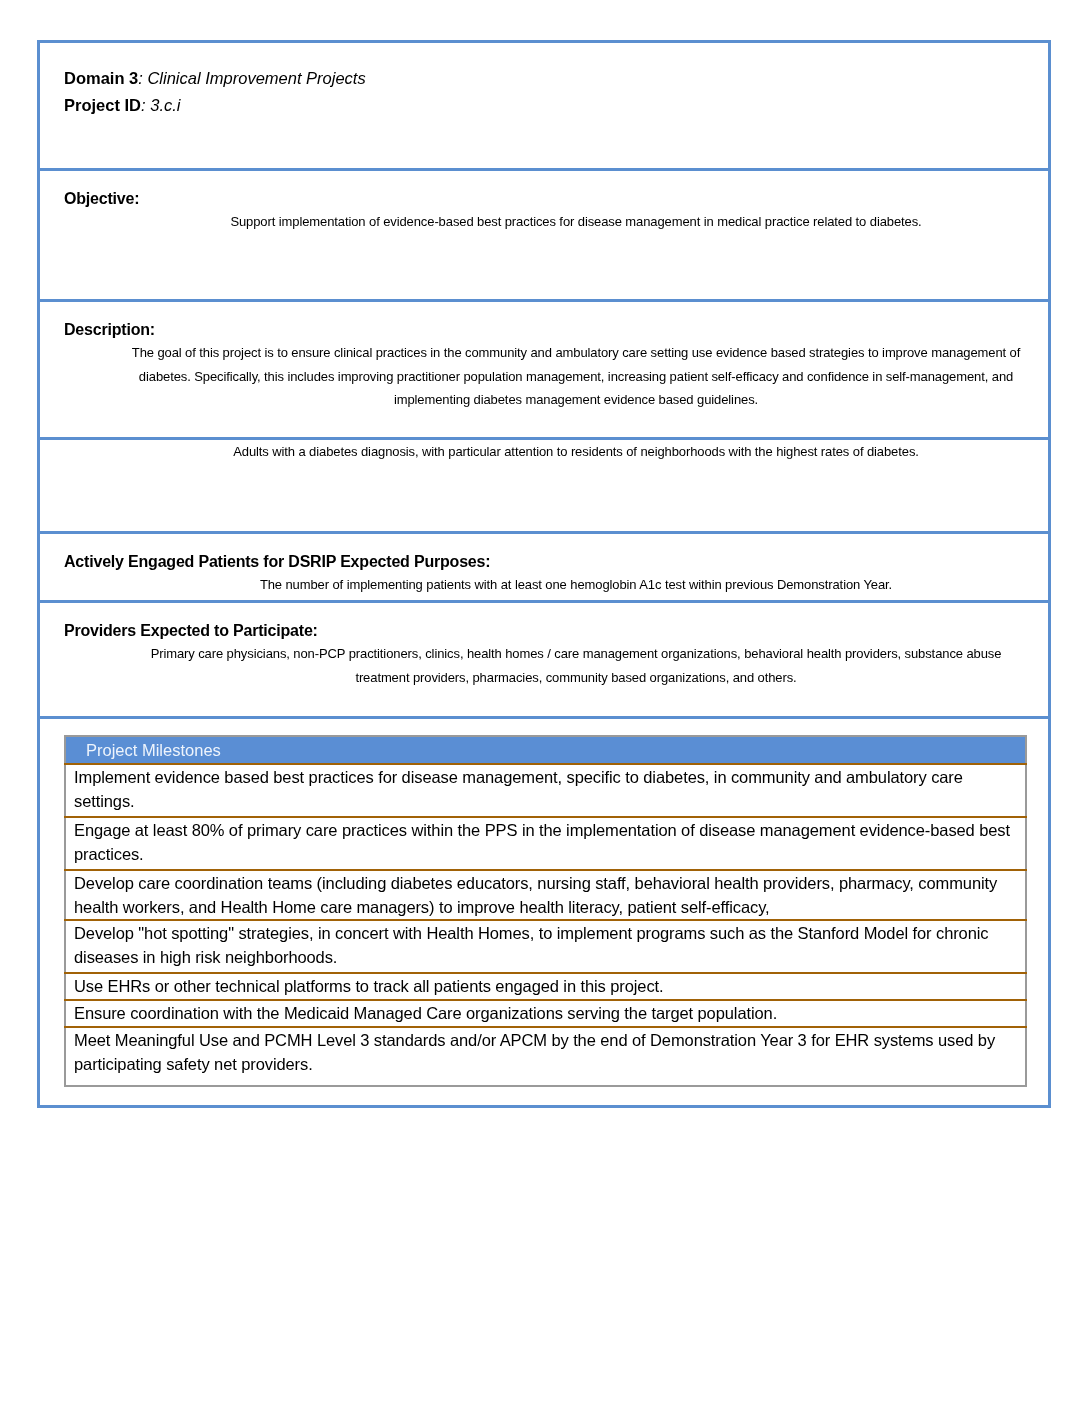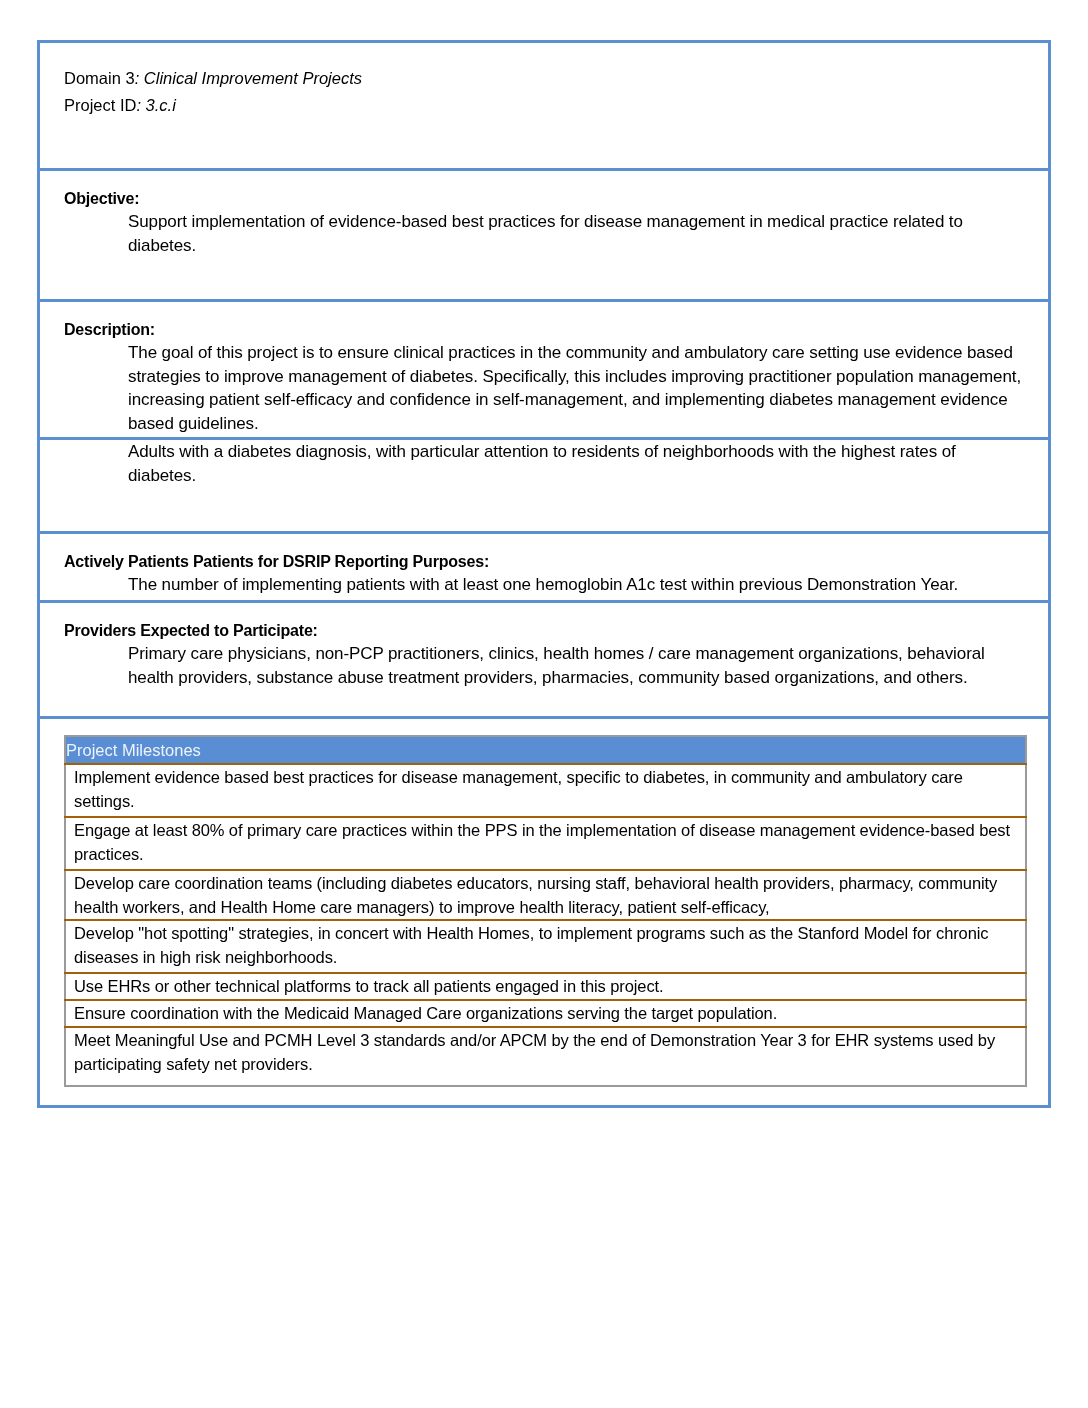--- a/index.html
+++ b/index.html
@@ -8,34 +8,34 @@
     font-family: "Liberation Sans", sans-serif; color: #000;
   }
   .frame {
     position: absolute; left: 37px; top: 40px; width: 1014px;
     border: 3px solid #5b8fd0; box-sizing: border-box;
   }
   .section { border-bottom: 3px solid #5b8fd0; box-sizing: border-box; padding: 0 24px; }
   .section:last-child { border-bottom: none; }
   .header { height: 128px; padding-top: 22px; }
   .hline { font-size: 16.5px; line-height: 27px; white-space: nowrap; }
-  .hline b { font-weight: normal; }
+  .hline b { font-weight: bold; }
   .hline i { font-style: italic; }
   .sec-title { font-weight: bold; font-size: 16px; line-height: 23px; padding-top: 16px; letter-spacing: -0.2px; }
-  .sec-body { font-size: 17px; line-height: 23.5px; padding-left: 64px; padding-bottom: 6px; letter-spacing: -0.1px; }
+  .sec-body { font-size: 13px; line-height: 23.5px; padding-left: 64px; padding-bottom: 6px; letter-spacing: -0.1px; text-align: center; }
   #s-obj { height: 131px; }
   #s-desc { height: 138px; }
   #s-target { height: 94px; }
   #s-active { height: 69px; }
   #s-prov { height: 116px; }
   #s-mile { padding: 16px 24px 18px 24px; }
   .mtable { width: 963px; border-collapse: collapse; border: 2px solid #9a9a9a; }
   .mtable th {
     background: #5a8ed4; color: #eef4fc; text-align: left; font-weight: normal;
-    font-size: 16.5px; height: 26px; padding: 0 0; border: 1px solid #1d2c44;
+    font-size: 16.5px; height: 26px; padding: 0 20px; border: 1px solid #1d2c44;
   }
   .mtable td {
     font-size: 16.5px; line-height: 24px; padding: 0 8px 1px 8px;
     border-top: 2px solid #a16207; vertical-align: top; letter-spacing: -0.1px;
   }
   .mtable tr.r3 td { height: 46px; overflow: hidden; }
   .mtable tr.r3 td div { height: 47px; overflow: hidden; }
   .mtable tr.tall td { height: 50px; }
   .mtable tr.last td { height: 56px; }
 </style>
@@ -61,21 +61,21 @@
   <div class="section" id="s-desc">
     <div class="sec-title">Description:</div>
     <div class="sec-body">The goal of this project is to ensure clinical practices in the community and ambulatory care setting use evidence based strategies to improve management of diabetes. Specifically, this includes improving practitioner population management, increasing patient self-efficacy and confidence in self-management, and implementing diabetes management evidence based guidelines.</div>
   </div>
 
   <div class="section" id="s-target">
     <div class="sec-body">Adults with a diabetes diagnosis, with particular attention to residents of neighborhoods with the highest rates of diabetes.</div>
   </div>
 
   <div class="section" id="s-active">
-    <div class="sec-title">Actively Patients Patients for DSRIP Reporting Purposes:</div>
+    <div class="sec-title">Actively Engaged Patients for DSRIP Expected Purposes:</div>
     <div class="sec-body">The number of implementing patients with at least one hemoglobin A1c test within previous Demonstration Year.</div>
   </div>
 
   <div class="section" id="s-prov">
     <div class="sec-title">Providers Expected to Participate:</div>
     <div class="sec-body">Primary care physicians, non-PCP practitioners, clinics, health homes / care management organizations, behavioral health providers, substance abuse treatment providers, pharmacies, community based organizations, and others.</div>
   </div>
 
   <div class="section" id="s-mile">
     <table class="mtable">

